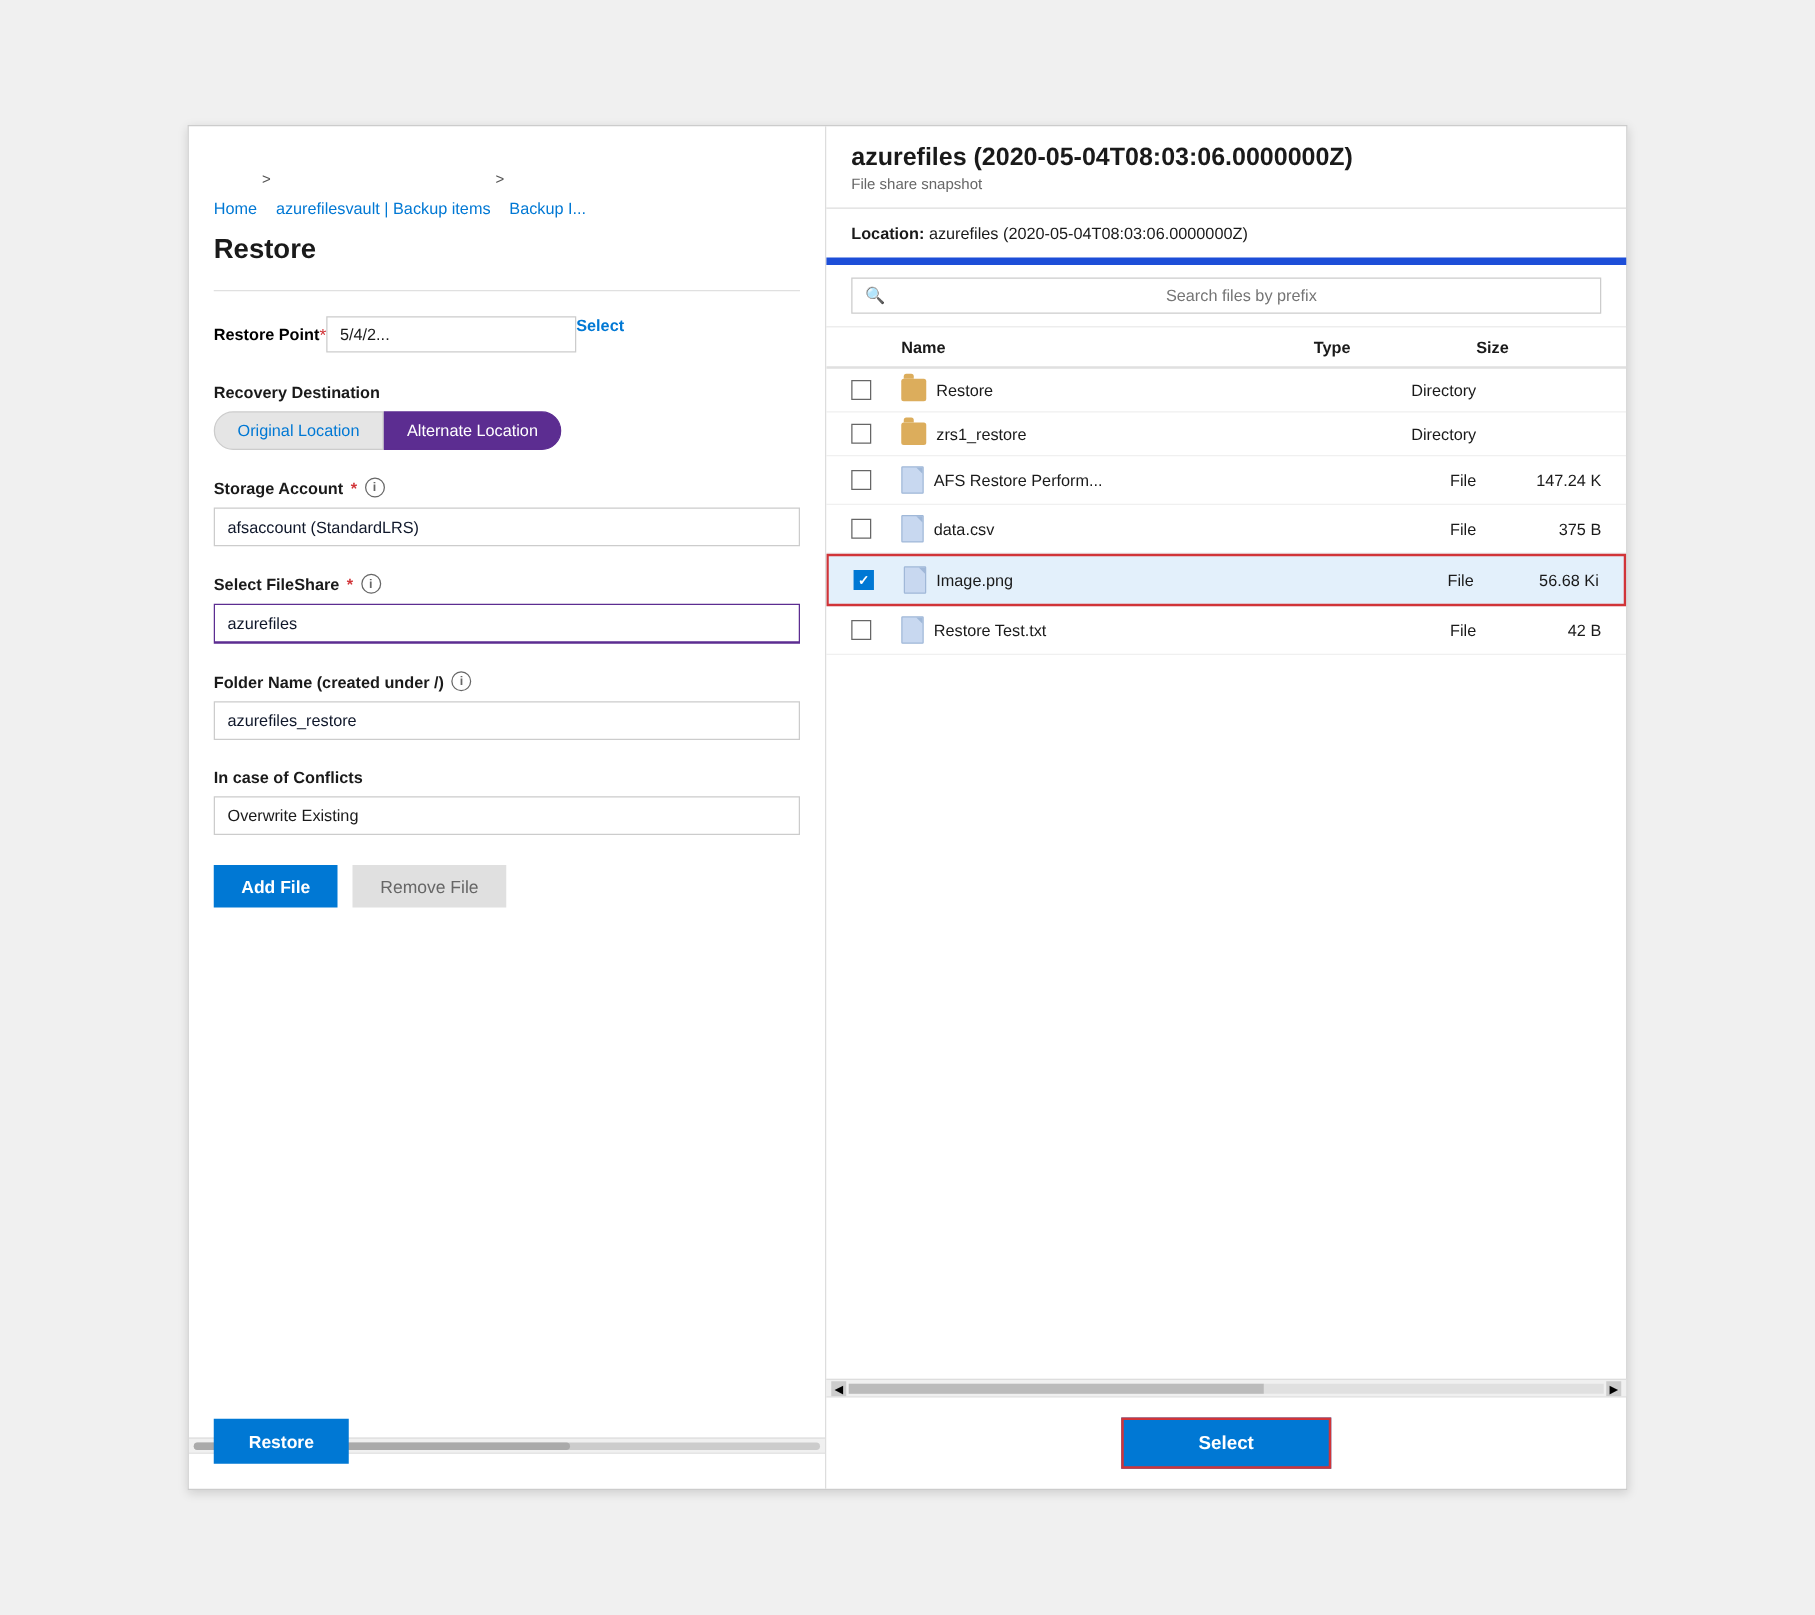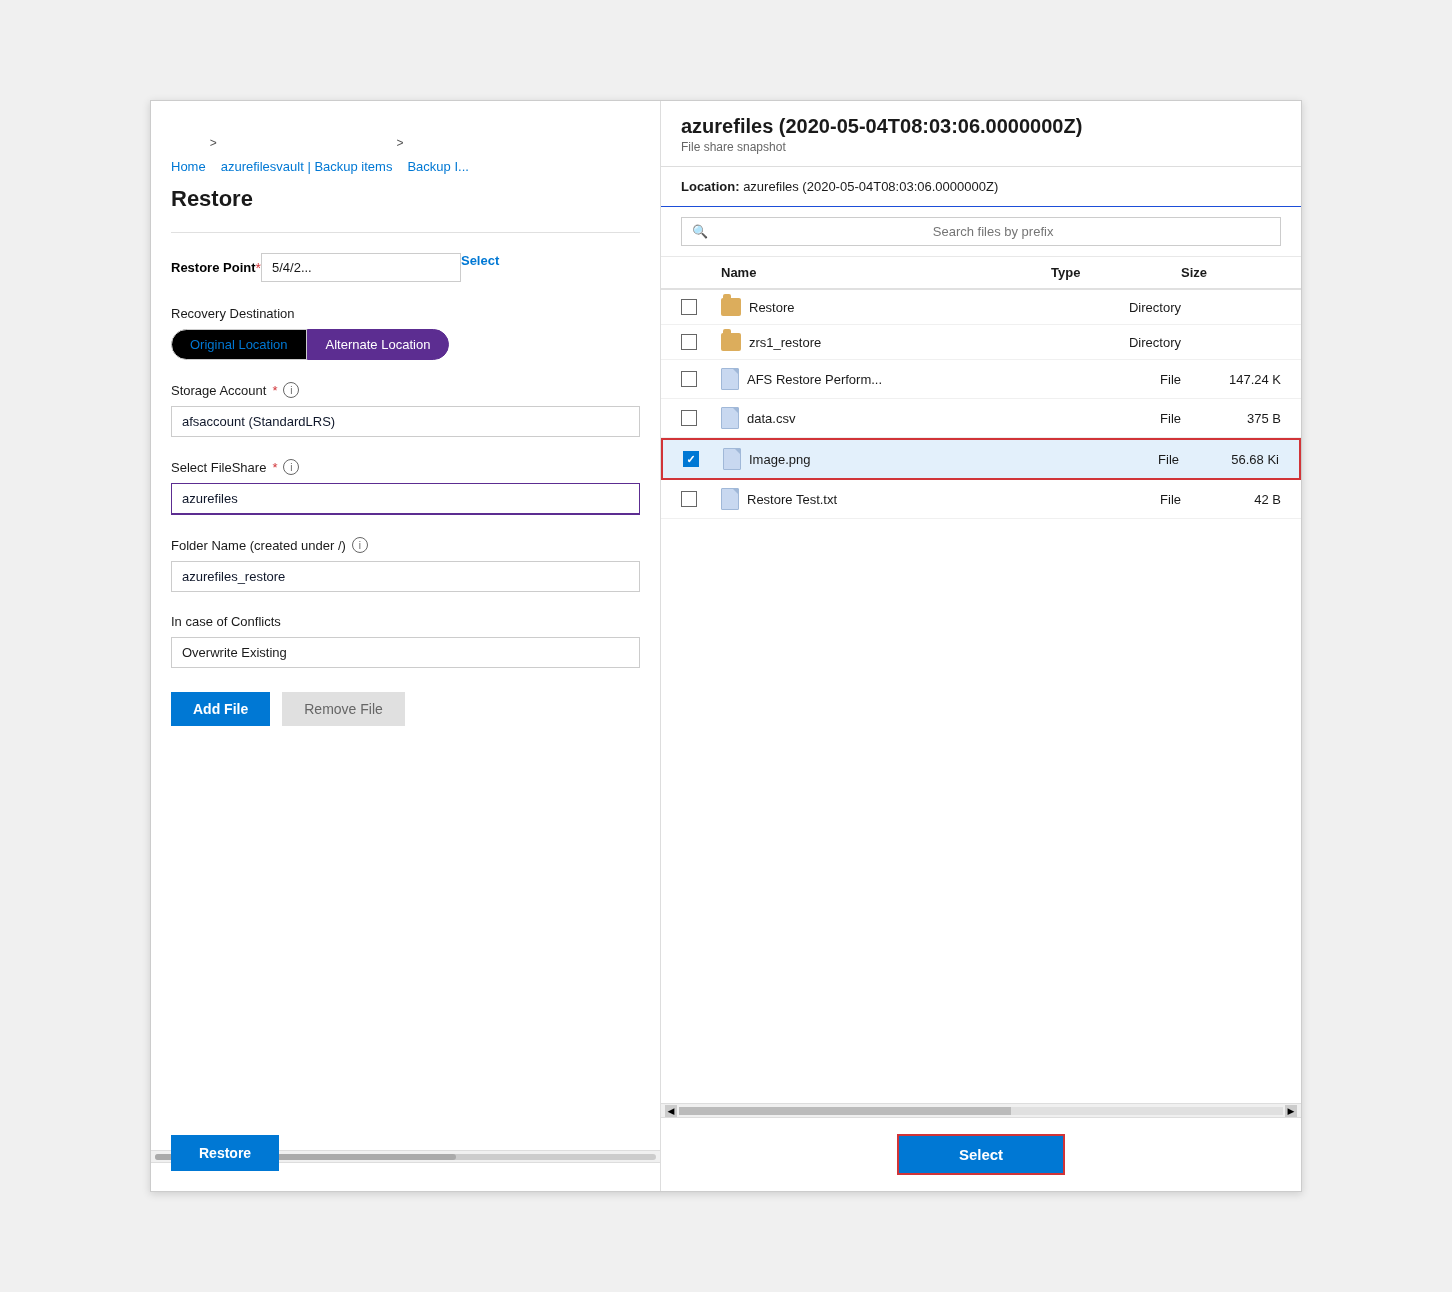--- a/index.html
+++ b/index.html
@@ -63,21 +63,21 @@
       margin-bottom: 20px;
       margin-top: 4px;
     }
     .divider {
       border: none;
       border-top: 1px solid #e0e0e0;
       margin-bottom: 20px;
     }
     .field-label {
       font-size: 13px;
-      font-weight: 400;
+      font-weight: 700;
       color: #1a1a1a;
       margin-bottom: 8px;
       display: flex;
       align-items: center;
       gap: 6px;
       margin-top: 22px;
     }
     .required-star {
       color: #d13438;
     }
@@ -119,21 +119,21 @@
       display: flex;
       gap: 0;
       margin-bottom: 20px;
     }
     .radio-option {
       padding: 7px 18px;
       border: 1px solid #ccc;
       cursor: pointer;
       font-size: 13px;
       color: #0078d4;
-      background: #000000;
+      background: #e5e5e5;
       border-radius: 20px 0 0 20px;
     }
     .radio-option.active {
       background: #5c2d91;
       color: #fff;
       border-color: #5c2d91;
       border-radius: 0 20px 20px 0;
     }
     .radio-option:first-child {
       border-radius: 20px 0 0 20px;
@@ -239,21 +239,21 @@
     }
     .right-subtitle {
       font-size: 12px;
       color: #666;
       margin-top: 2px;
     }
     .location-row {
       padding: 12px 20px;
       font-size: 13px;
       color: #1a1a1a;
-      border-bottom: 1px solid #1d4ed8;
+      border-bottom: 6px solid #1d4ed8;
       flex-shrink: 0;
     }
     .location-row strong {
       font-weight: 600;
     }
     .search-row {
       padding: 10px 20px;
       border-bottom: 1px solid #e8e8e8;
       flex-shrink: 0;
     }

